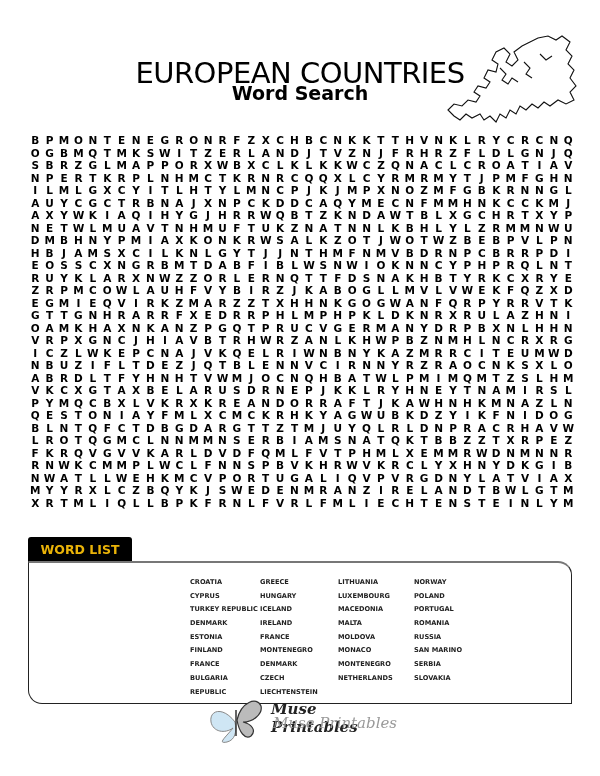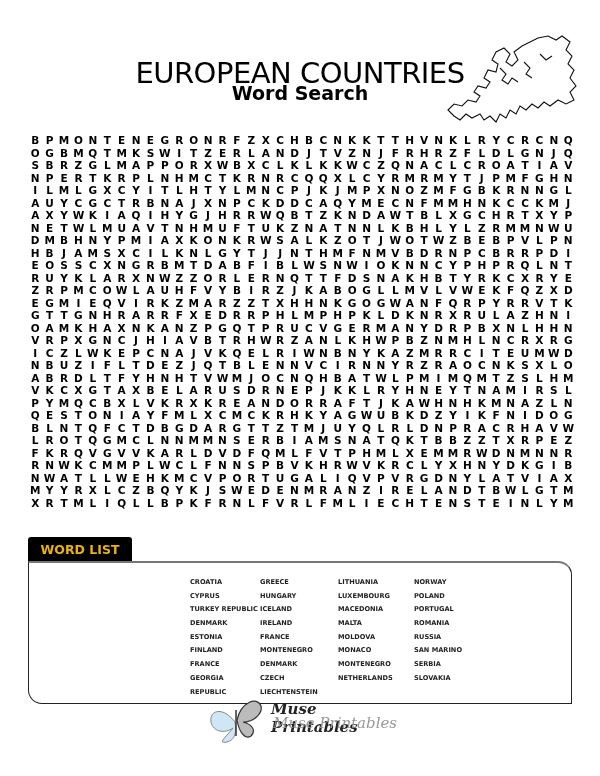--- a/index.html
+++ b/index.html
@@ -1239,21 +1239,21 @@
 <div class="wl-box"></div>
 <div class="wl-cols" id="wlcols">
     <div class="wl-col" style="left: 136px;">
       <div class="wl-item">CROATIA</div>
       <div class="wl-item">CYPRUS</div>
       <div class="wl-item">TURKEY REPUBLIC</div>
       <div class="wl-item">DENMARK</div>
       <div class="wl-item">ESTONIA</div>
       <div class="wl-item">FINLAND</div>
       <div class="wl-item">FRANCE</div>
-      <div class="wl-item">GEORGIA</div>
+      <div class="wl-item">BULGARIA</div>
       <div class="wl-item">REPUBLIC</div>
     </div>
     <div class="wl-col" style="left: 206px;">
       <div class="wl-item">GREECE</div>
       <div class="wl-item">HUNGARY</div>
       <div class="wl-item">ICELAND</div>
       <div class="wl-item">IRELAND</div>
       <div class="wl-item">FRANCE</div>
       <div class="wl-item">MONTENEGRO</div>
       <div class="wl-item">DENMARK</div>

